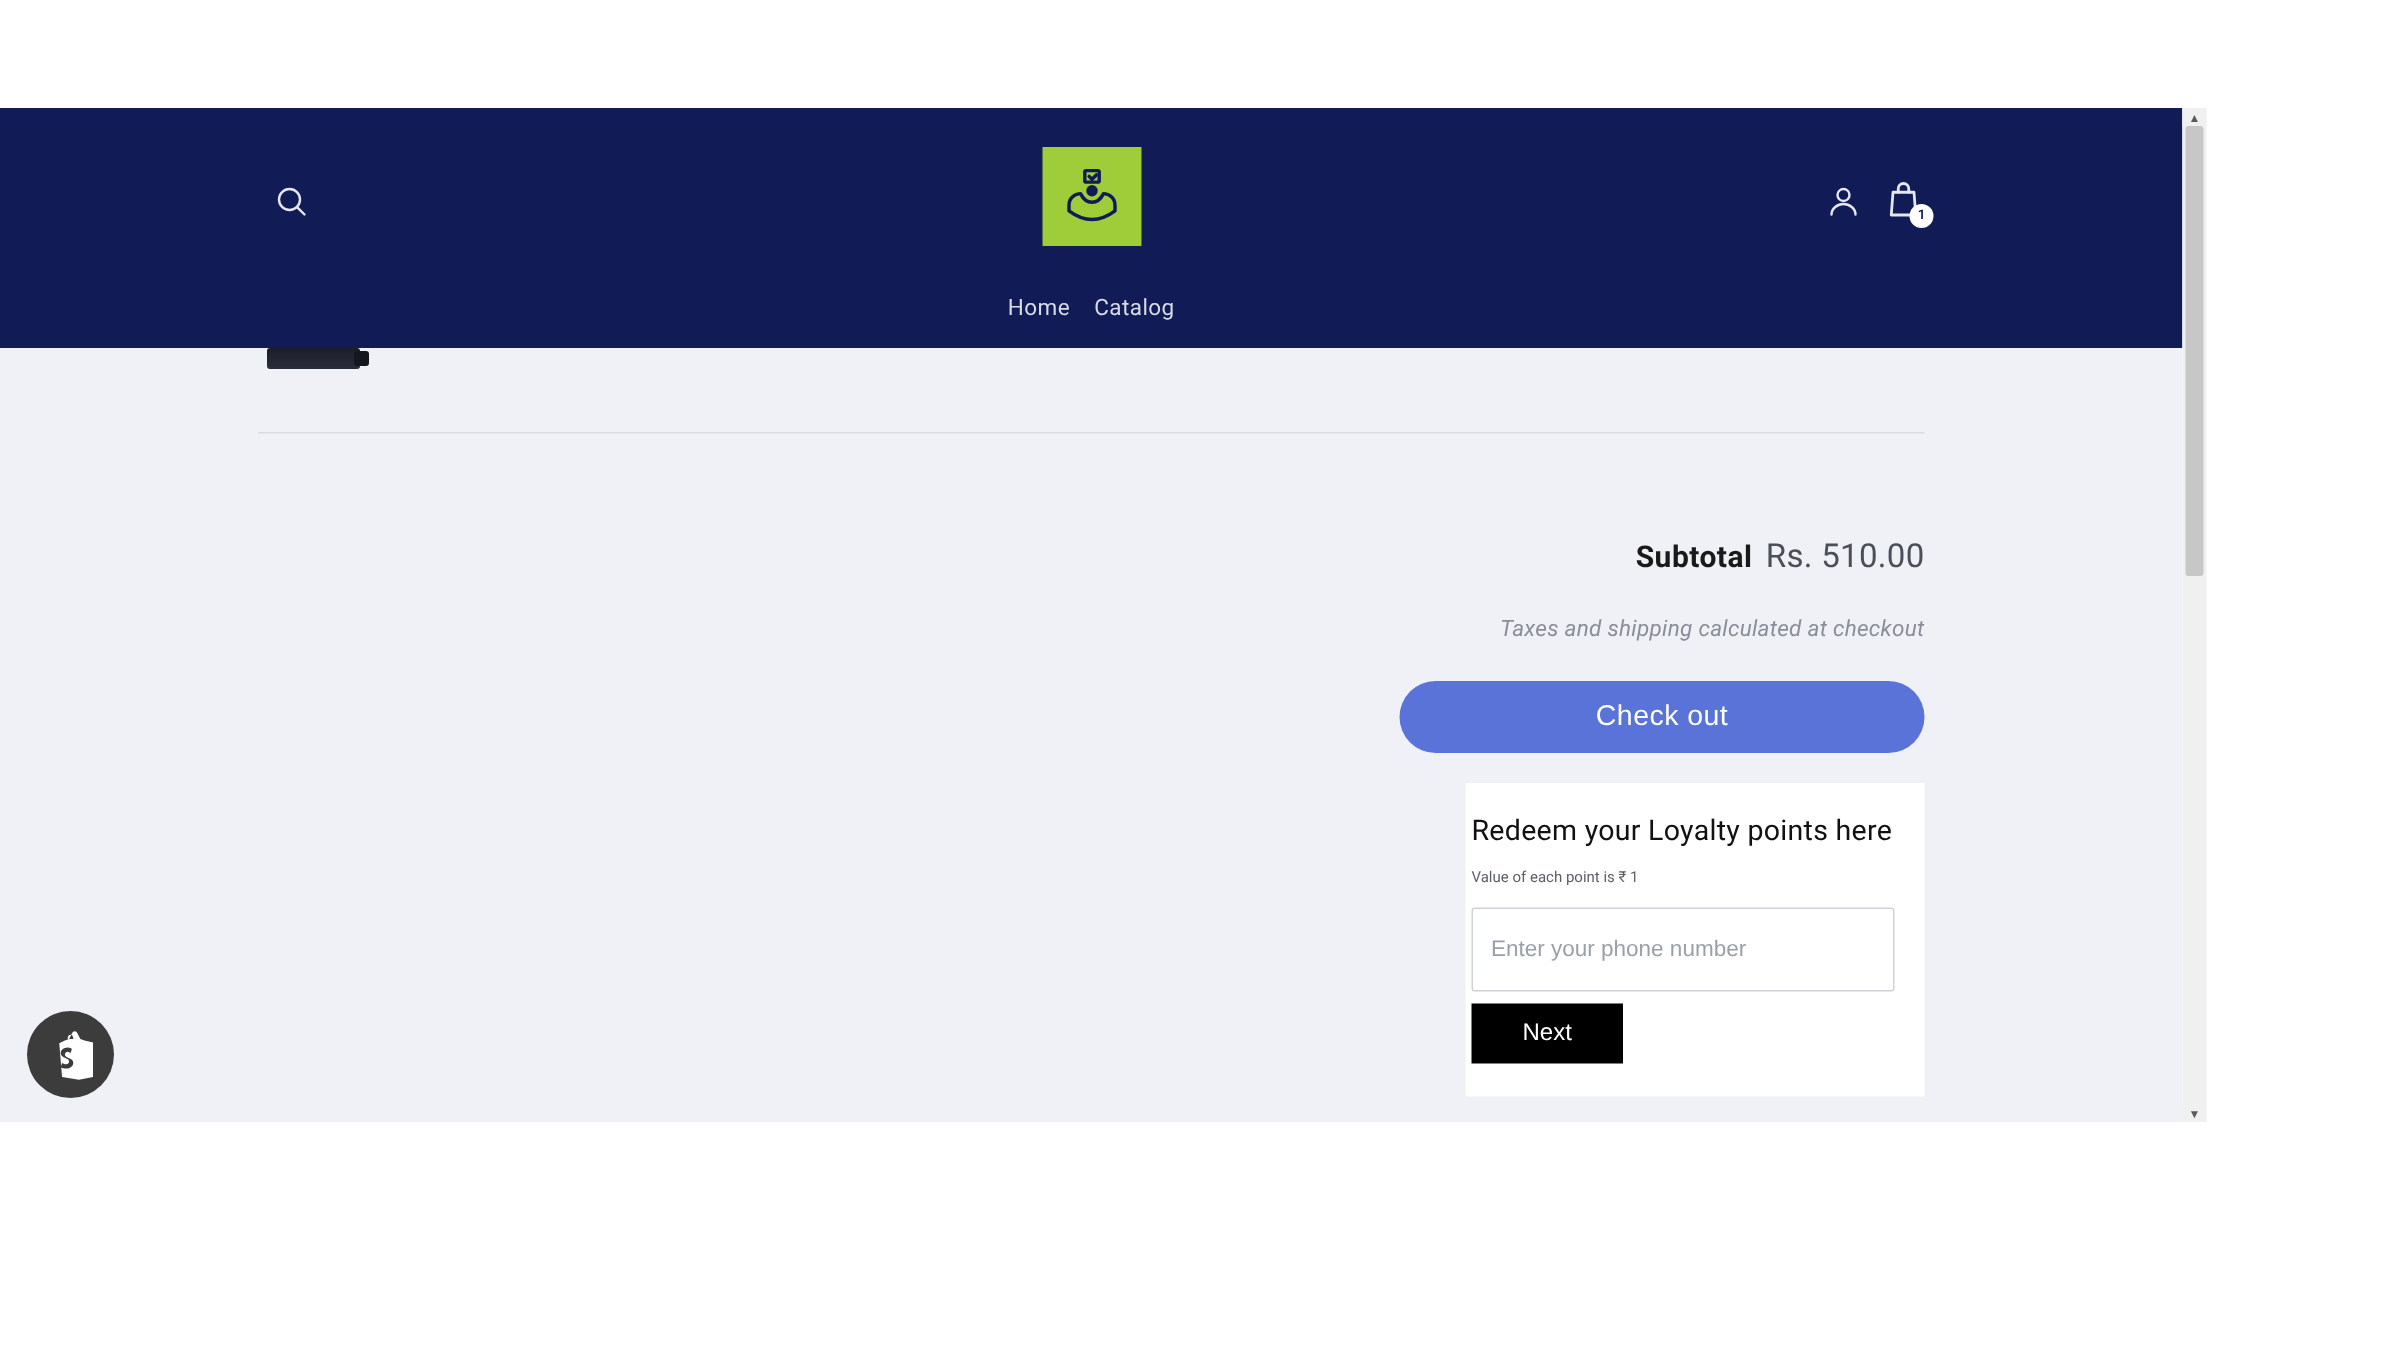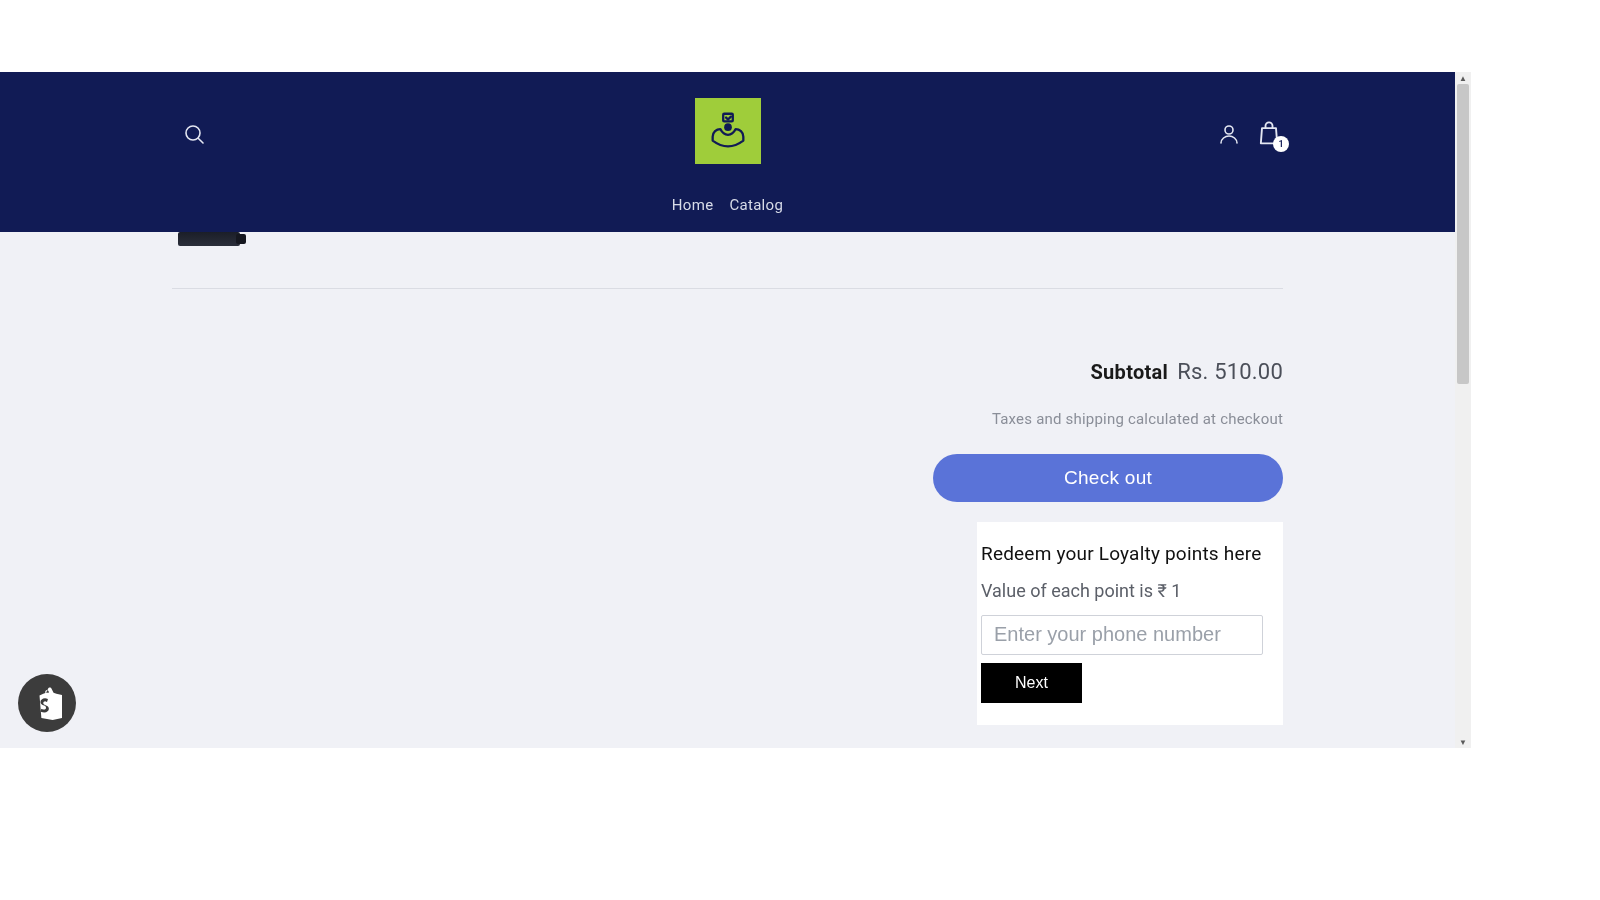--- a/index.html
+++ b/index.html
@@ -202,20 +202,21 @@
     color: #4b4f59;
     letter-spacing: 0.2px;
   }
 
   .tax-note {
     margin-top: 26px;
     text-align: right;
     color: #8a8e98;
     font-size: 15px;
     letter-spacing: 0.2px;
+    font-style: italic;
   }
 
   .checkout-row {
     margin-top: 26px;
     display: flex;
     justify-content: flex-end;
   }
   .checkout-btn {
     width: 350px;
     height: 48px;
@@ -236,31 +237,31 @@
     padding: 20px 20px 22px 4px;
   }
   .loyalty-title {
     font-size: 19px;
     line-height: 1.25;
     color: #111;
     letter-spacing: 0.2px;
   }
   .loyalty-sub {
     margin-top: 14px;
-    font-size: 18px;
+    font-size: 10px;
     color: #5b5f68;
   }
   .phone-input {
     margin-top: 14px;
     width: 100%;
-    height: 40px;
+    height: 56px;
     border: 1px solid #cfd2d9;
     border-radius: 2px;
     padding: 0 12px;
-    font-size: 20px;
+    font-size: 15px;
     color: #333;
   }
   .phone-input::placeholder { color: #9aa0a9; }
   .next-btn {
     margin-top: 8px;
     height: 40px;
     padding: 0 34px;
     background: #000000;
     color: #ffffff;
     border: none;

